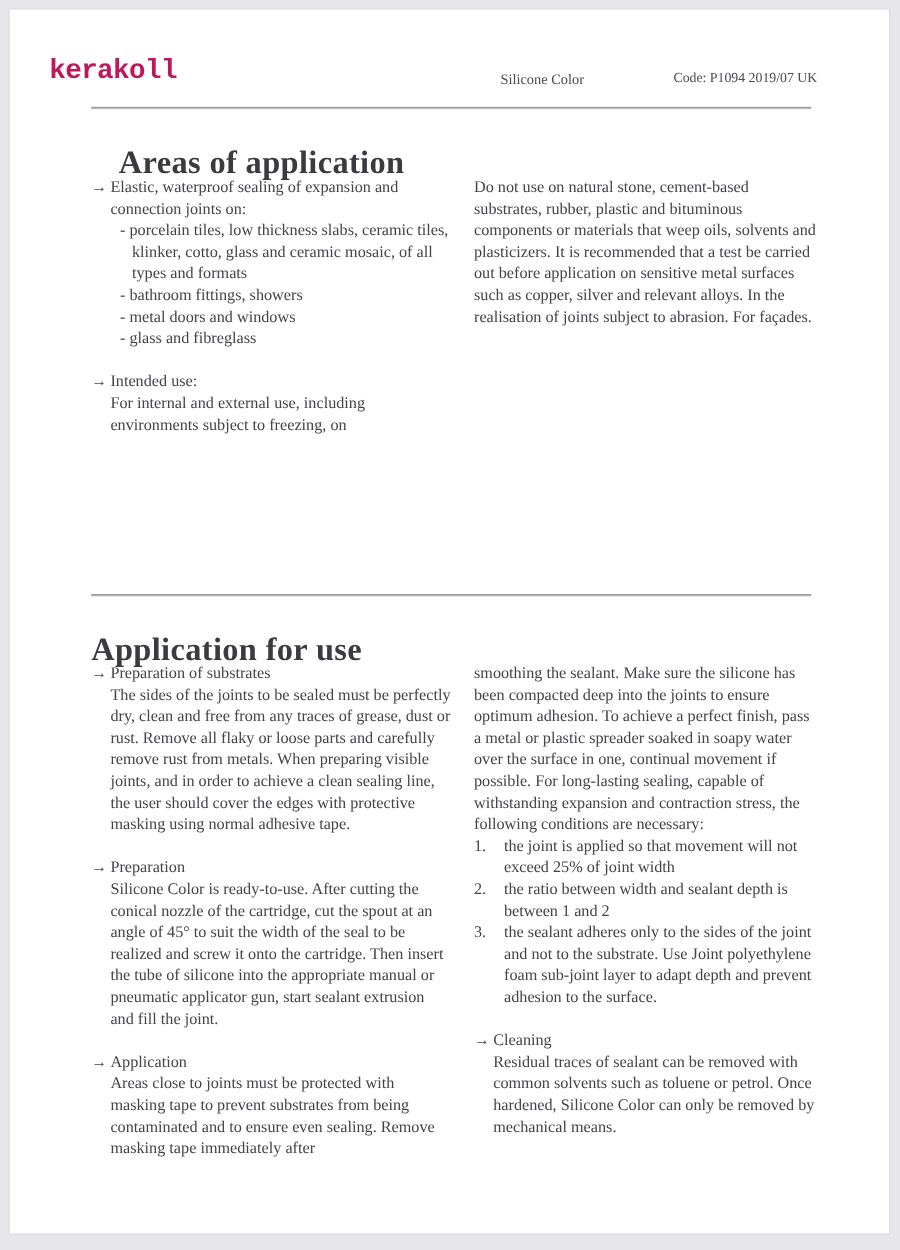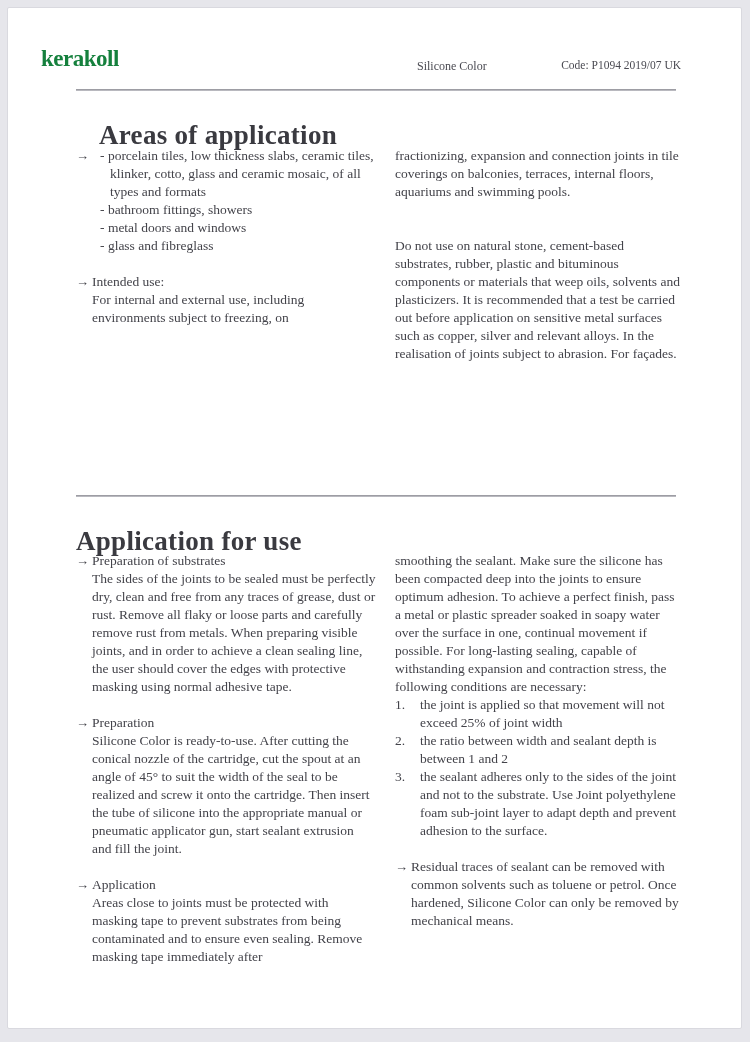--- a/index.html
+++ b/index.html
@@ -16,23 +16,23 @@
     position: absolute;
     left: 7px; top: 7px;
     width: 735px; height: 1022px;
     background: #ffffff;
     border: 1px solid #d9d9df;
     border-radius: 2px;
   }
   
   .logo {
     position: absolute; left: 33px; top: 38px;
-    font-family: Liberation Serif, serif;
+    font-family: Liberation Mono, monospace;
     font-weight: bold; font-size: 23px; letter-spacing: -0.5px;
-    color: #15803d;
+    color: #be185d;
   }
   .doc-title {
     position: absolute; left: 409px; top: 51px;
     font-size: 12px; color: #4a4a52;
   }
   .doc-code {
     position: absolute; right: 60px; top: 51px;
     font-size: 11.5px; color: #4a4a52;
   }
   .rule {
@@ -81,38 +81,38 @@
 
   <div class="rule rule-1"></div>
 
   <h1 class="section-title title-1">Areas of application</h1>
 
   <div class="cols cols-1 body-text">
     <div class="col-left">
       <div class="arrow-item">
         <span class="bullet-arrow">→</span>
         <div class="item-content">
+          <div>Elastic, waterproof sealing of expansion and connection joints on:</div>
           <div class="sub-list">
             <div class="sub-item"><span>-</span> <span>porcelain tiles, low thickness slabs, ceramic tiles, klinker, cotto, glass and ceramic mosaic, of all types and formats</span></div>
             <div class="sub-item"><span>-</span> <span>bathroom fittings, showers</span></div>
             <div class="sub-item"><span>-</span> <span>metal doors and windows</span></div>
             <div class="sub-item"><span>-</span> <span>glass and fibreglass</span></div>
           </div>
         </div>
       </div>
       <div class="arrow-item">
         <span class="bullet-arrow">→</span>
         <div class="item-content">
           <div>Intended use:</div>
           <div>For internal and external use, including environments subject to freezing, on</div>
         </div>
       </div>
     </div>
     <div class="col-right">
-      <div class="para">fractionizing, expansion and connection joints in tile coverings on balconies, terraces, internal floors, aquariums and swimming pools.</div>
       <div class="para">Do not use on natural stone, cement-based substrates, rubber, plastic and bituminous components or materials that weep oils, solvents and plasticizers. It is recommended that a test be carried out before application on sensitive metal surfaces such as copper, silver and relevant alloys. In the realisation of joints subject to abrasion. For façades.</div>
     </div>
   </div>
 
   <div class="rule rule-2"></div>
 
   <h1 class="section-title title-2">Application for use</h1>
 
   <div class="cols cols-2 body-text">
     <div class="col-left">
@@ -150,19 +150,20 @@
           <span class="num-text">the ratio between width and sealant depth is between 1 and 2</span>
         </div>
         <div class="num-item">
           <span class="num">3.</span>
           <span class="num-text">the sealant adheres only to the sides of the joint and not to the substrate. Use Joint polyethylene foam sub-joint layer to adapt depth and prevent adhesion to the surface.</span>
         </div>
       </div>
       <div class="arrow-item mt">
         <span class="bullet-arrow">→</span>
         <div class="item-content">
+          <div>Cleaning</div>
           <div>Residual traces of sealant can be removed with common solvents such as toluene or petrol. Once hardened, Silicone Color can only be removed by mechanical means.</div>
         </div>
       </div>
     </div>
   </div>
 
 </div>
 
 </body></html>

